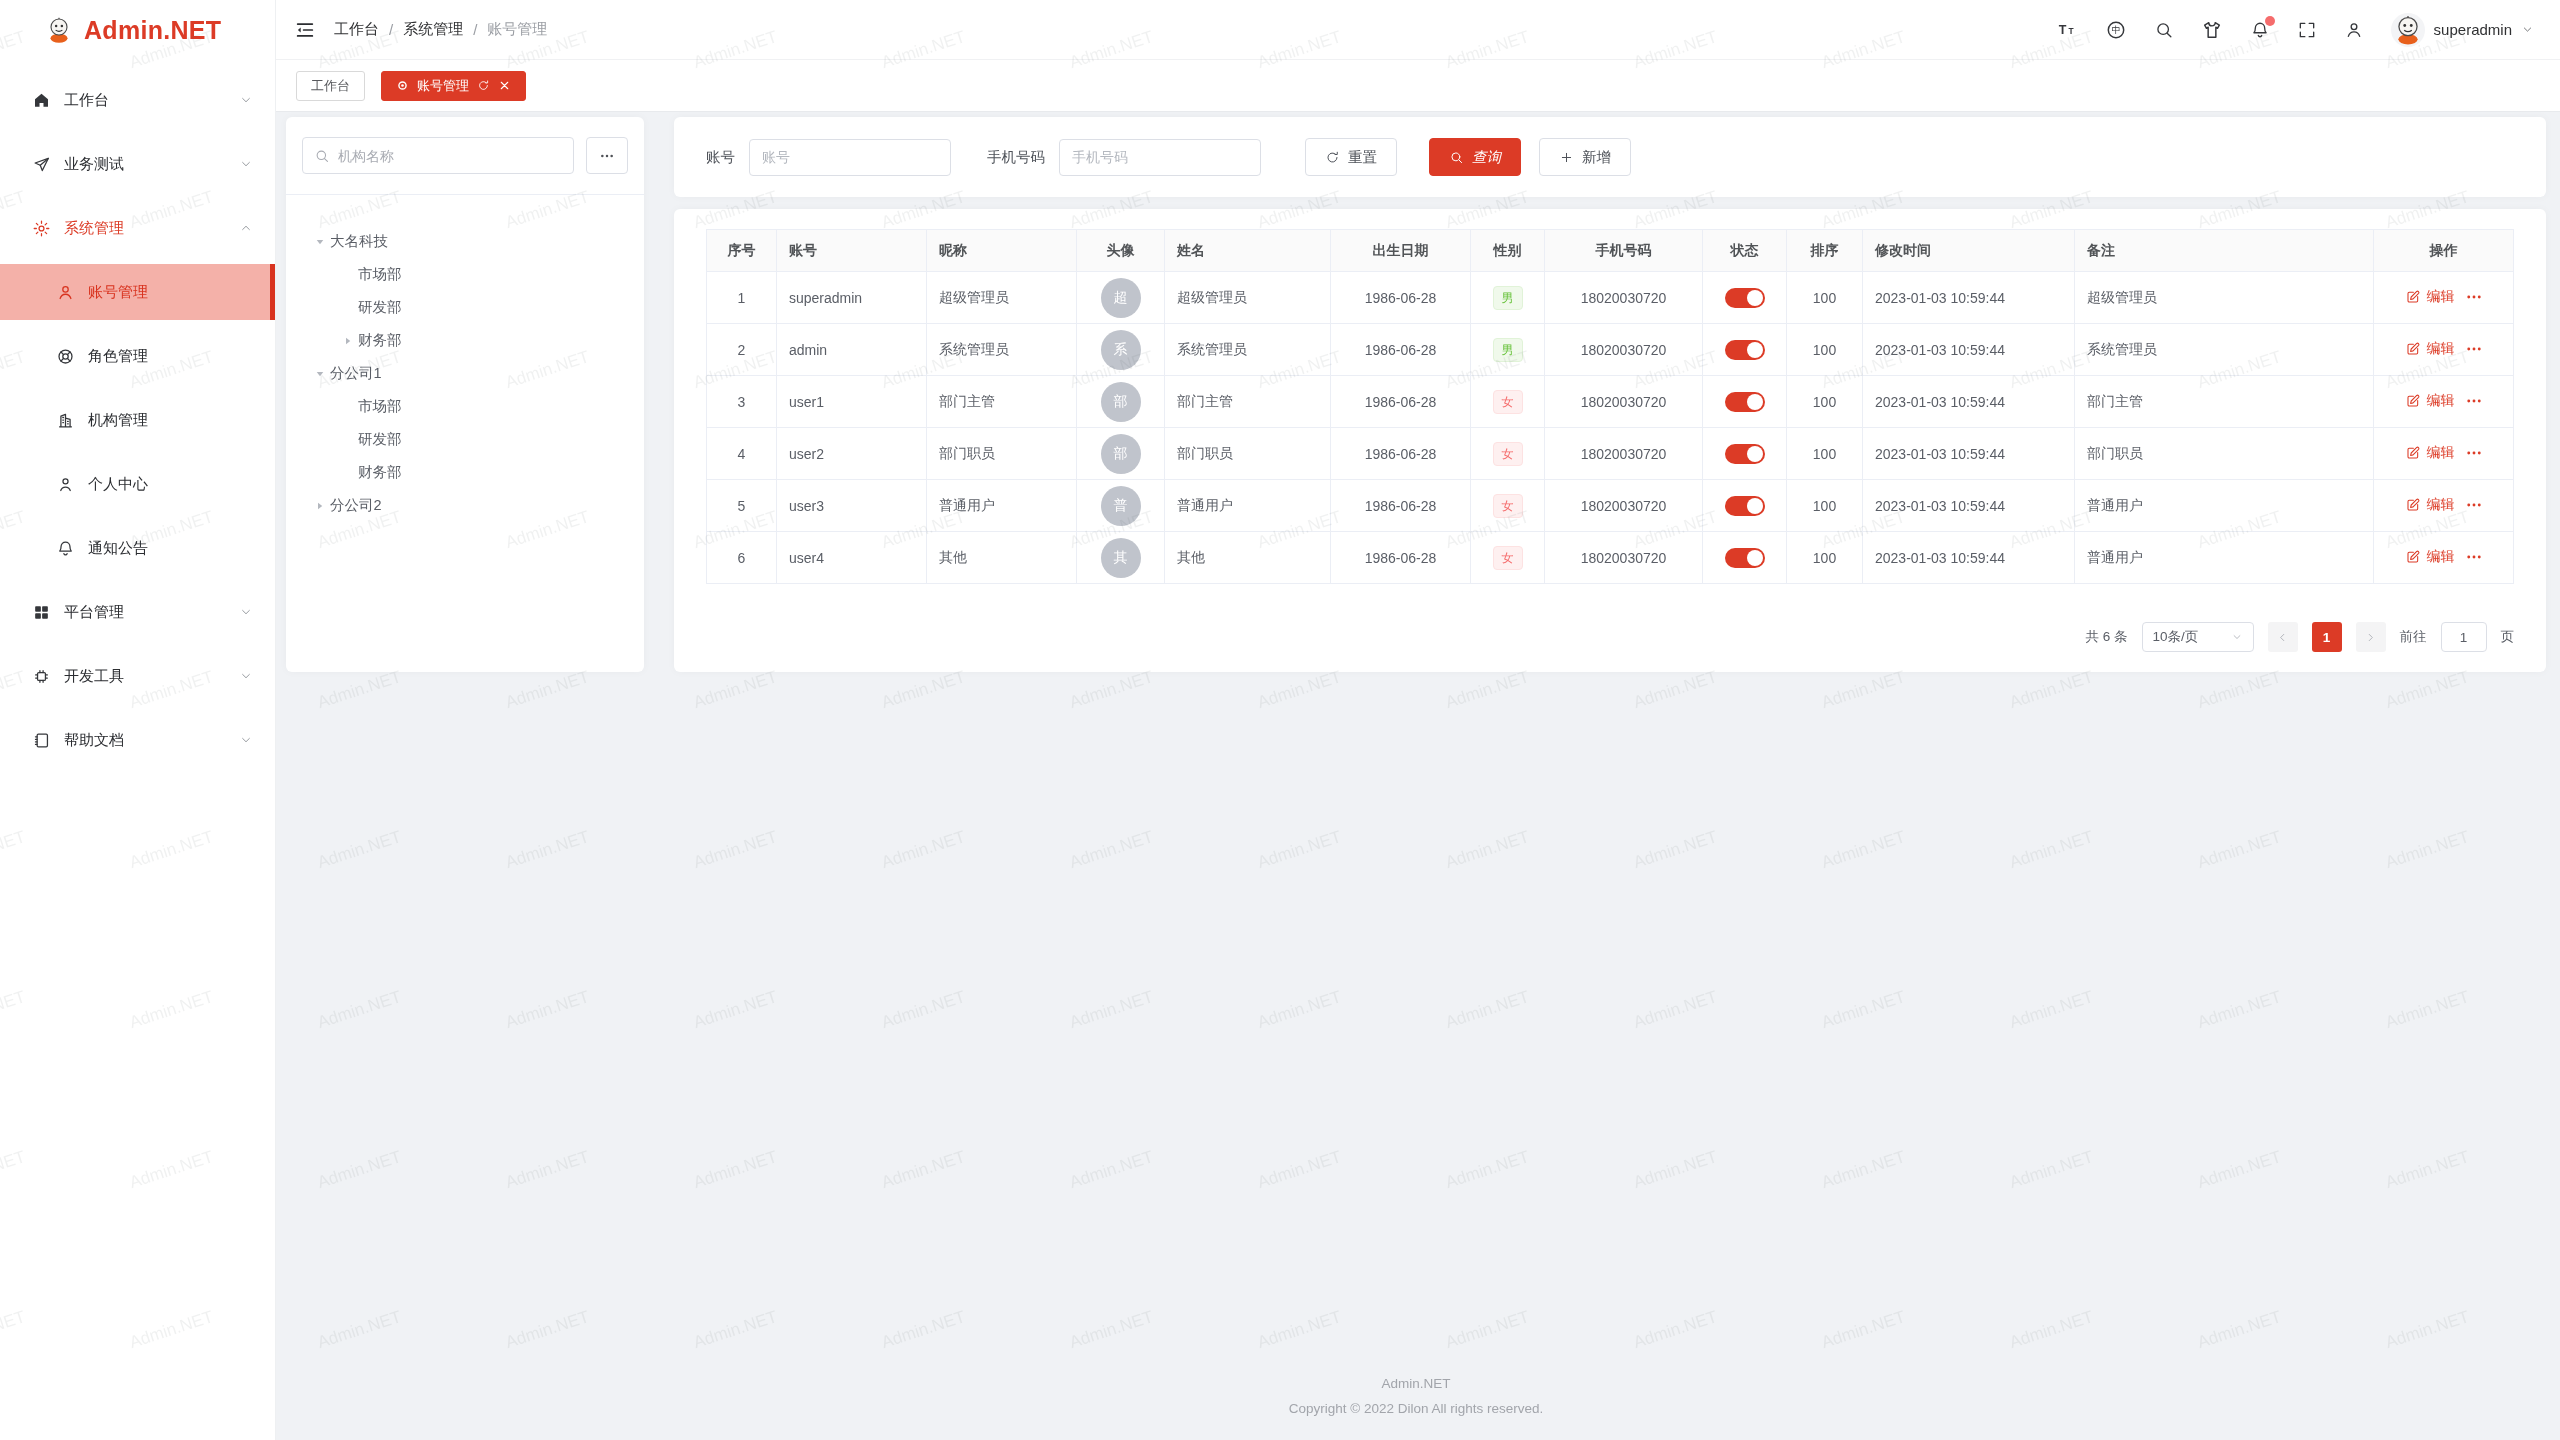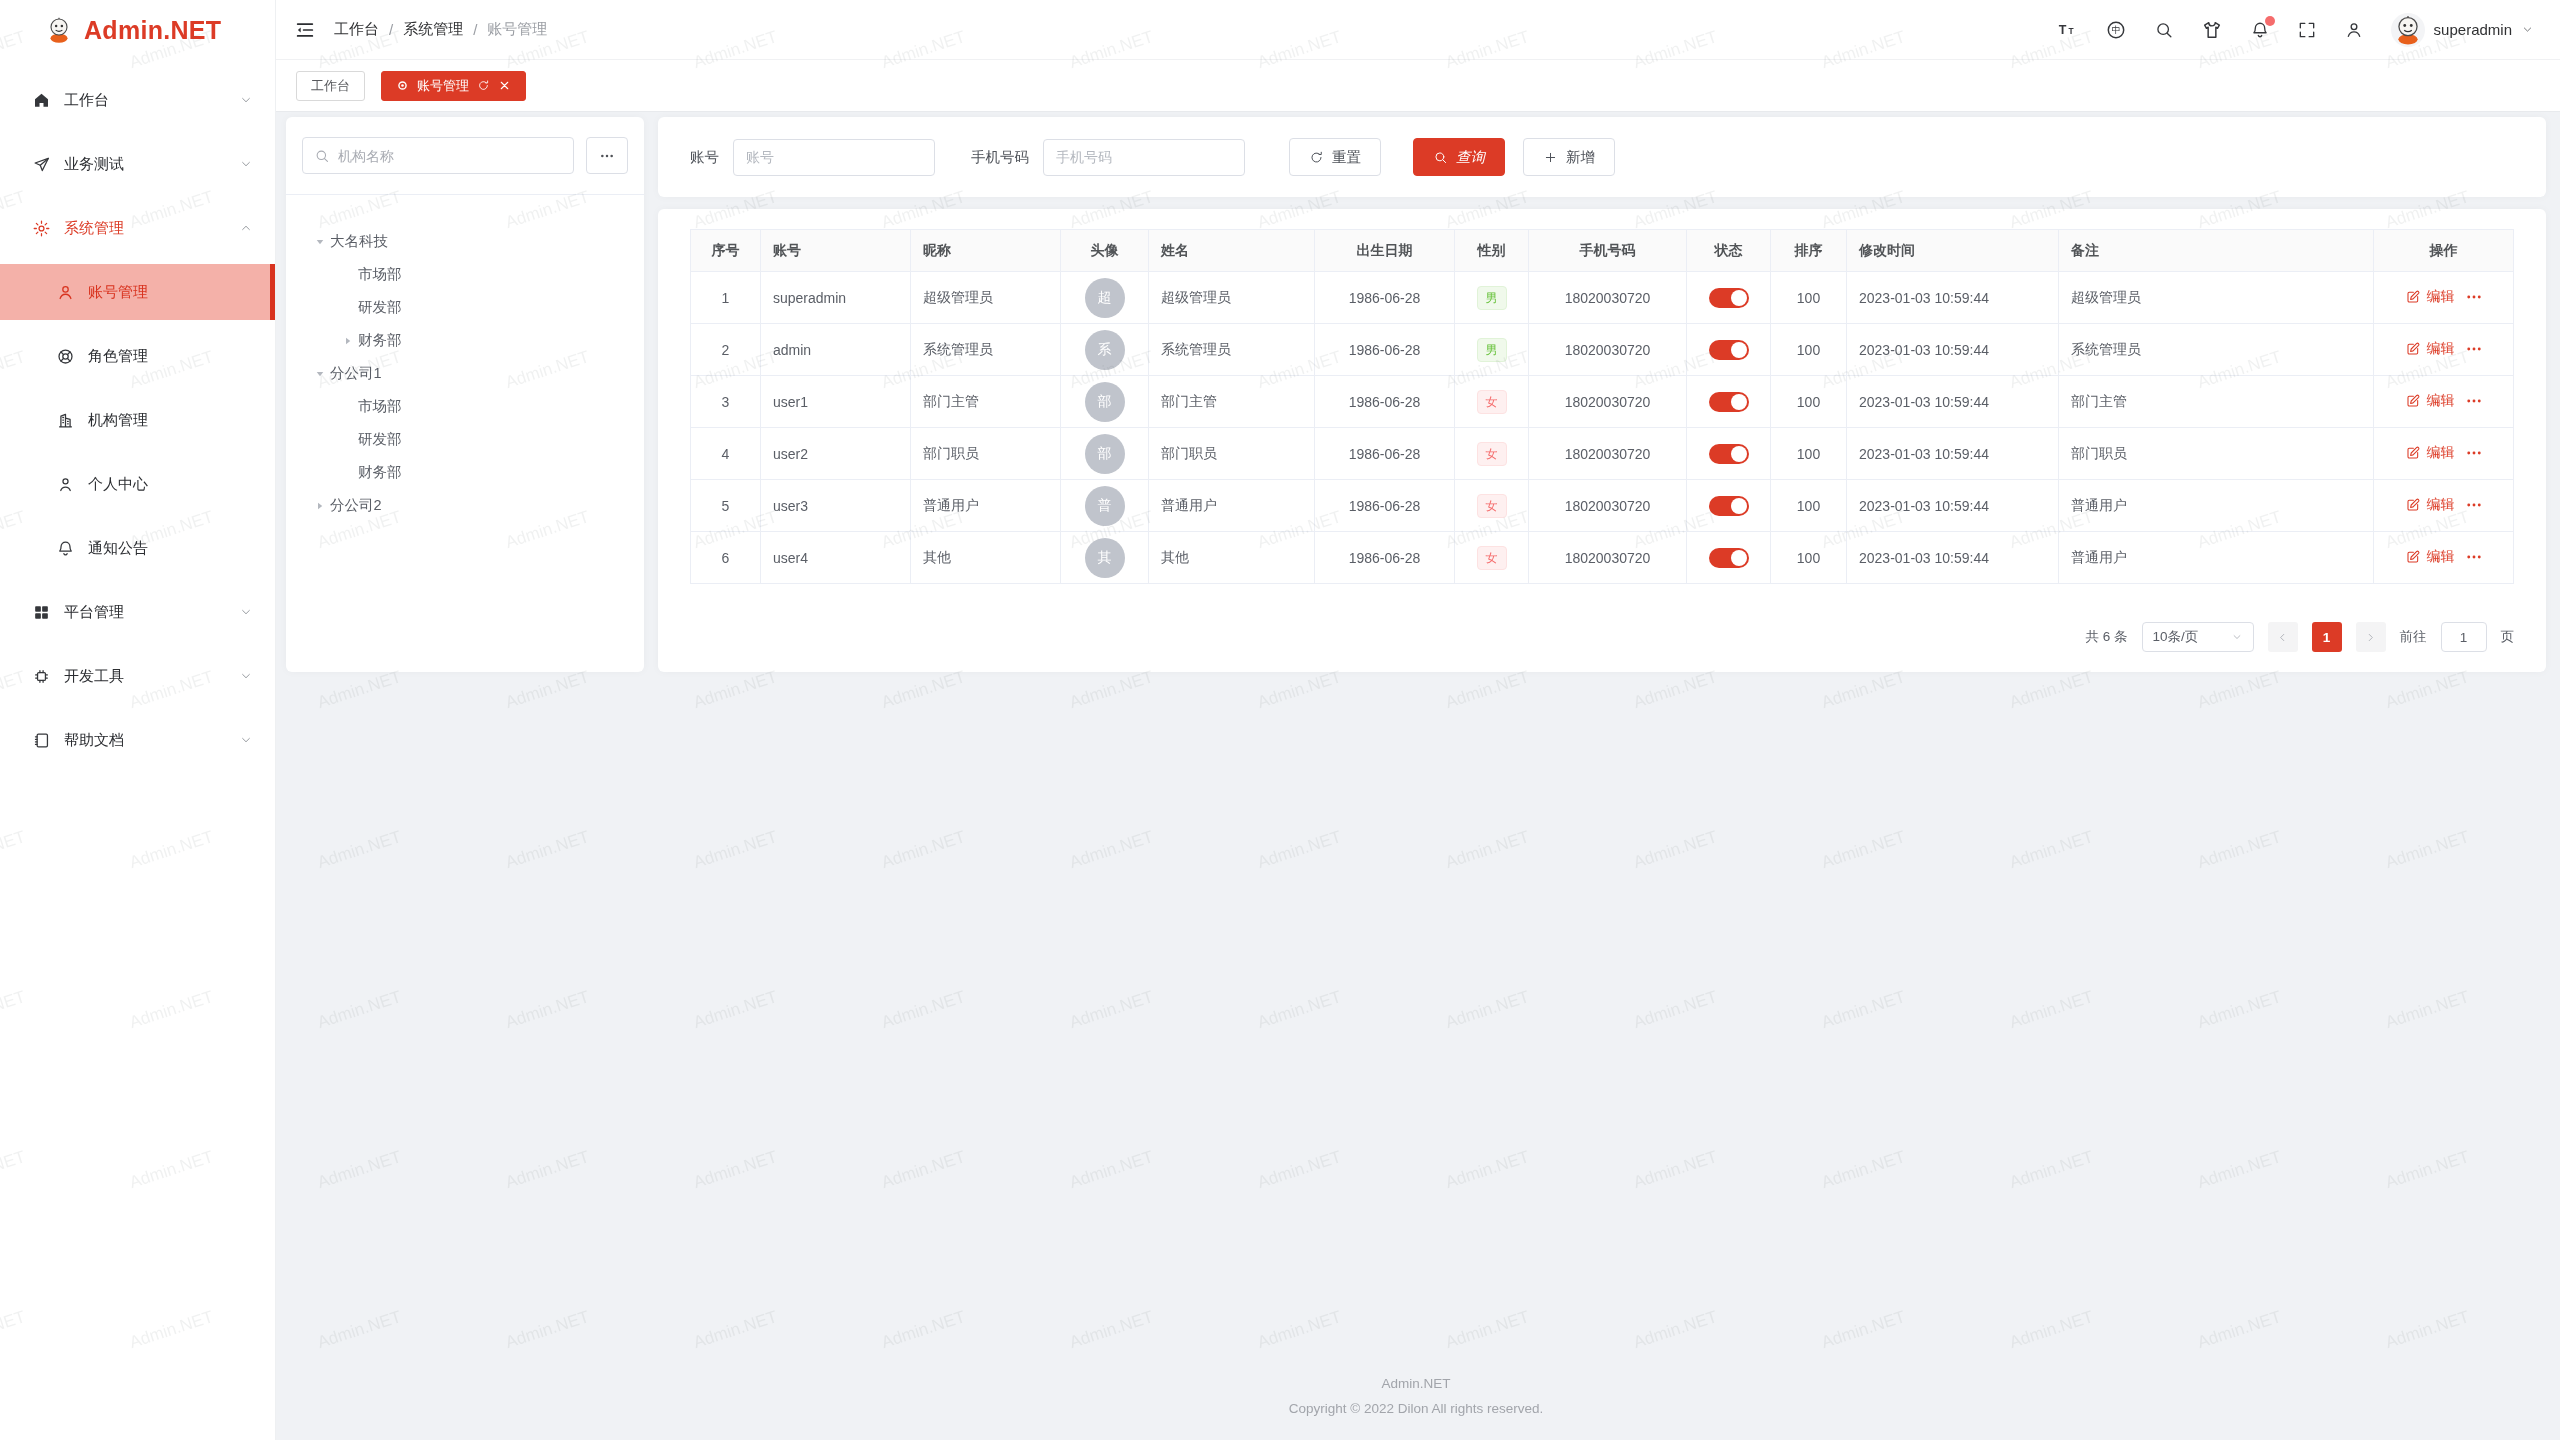--- a/index.html
+++ b/index.html
@@ -48,21 +48,21 @@
   .user-name { font-size:15px; color:#303133; }
   .user-caret { width:13px; height:13px; color:#606266; }
 
   .tabbar { height:52px; flex:none; background:#fff; border-bottom:1px solid #e8eaed; display:flex; align-items:center; padding:0 20px; gap:16px; }
   .tab { height:30px; padding:0 14px; border:1px solid #d9d9d9; border-radius:3px; background:#fff; display:flex; align-items:center; gap:8px; font-size:13px; color:#57585c; cursor:pointer; }
   .tab .t-ic { width:13px; height:13px; }
   .tab.active { background:var(--accent); border-color:var(--accent); color:#fff; }
 
   
   .content { flex:1; background:#f0f2f5; padding:5px 14px 0 10px; display:flex; flex-direction:column; min-height:0; }
-  .cards-row { display:flex; gap:14px; align-items:flex-start; }
+  .cards-row { display:flex; gap:30px; align-items:flex-start; }
   .card { background:#fff; border-radius:6px; box-shadow:0 0 8px rgba(0,0,0,.035); }
 
   .tree-card { width:358px; flex:none; height:555px; display:flex; flex-direction:column; }
   .tree-head { padding:20px 16px; display:flex; gap:12px; border-bottom:1px solid #ebeef5; }
   .search-box { flex:1; height:37px; border:1px solid #dcdfe6; border-radius:4px; display:flex; align-items:center; padding:0 11px; gap:8px; background:#fff; }
   .search-box .s-ic { width:16px; height:16px; color:#a8abb2; flex:none; }
   .search-box input { border:none; outline:none; flex:1; min-width:0; font-size:14px; color:#606266; font-family:inherit; }
   .search-box input::placeholder { color:#a8abb2; }
   .more-btn { width:42px; height:37px; border:1px solid #dcdfe6; border-radius:4px; background:#fff; display:flex; align-items:center; justify-content:center; color:#4f5257; cursor:pointer; }
   .more-btn .icn { width:16px; height:16px; }

